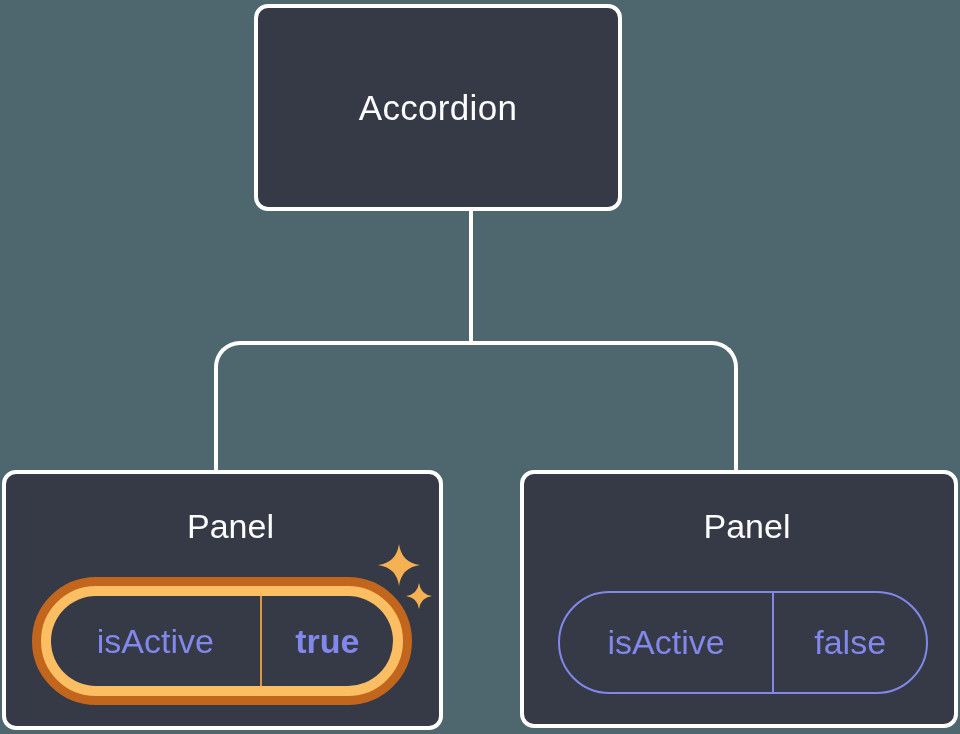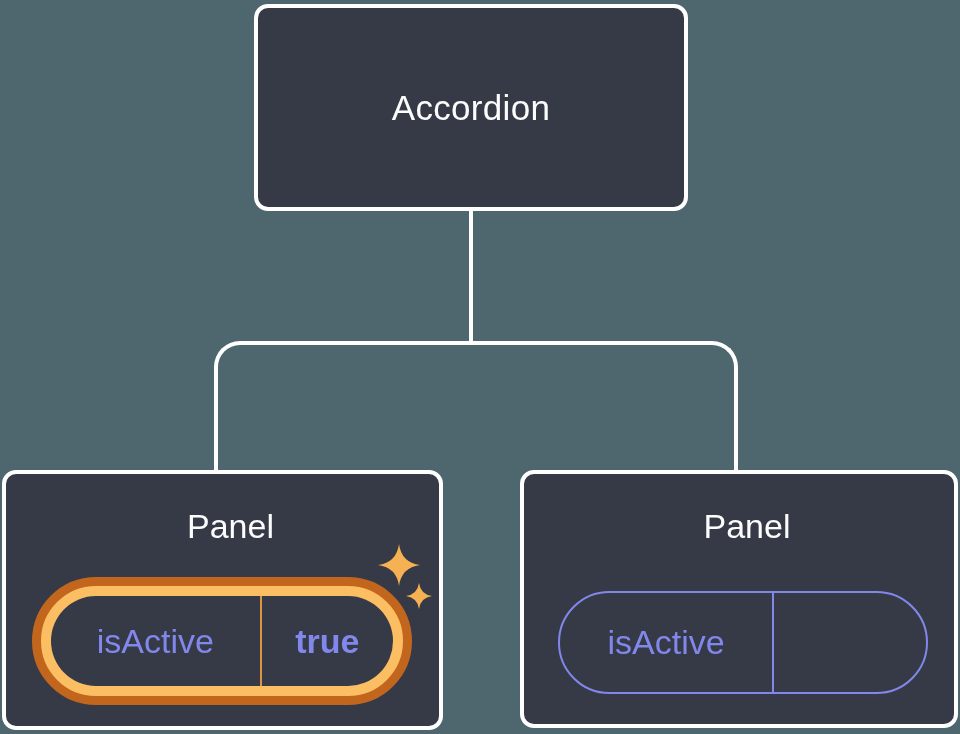--- a/index.html
+++ b/index.html
@@ -18,21 +18,21 @@
   .node {
     position: absolute;
     box-sizing: border-box;
     background: var(--node-fill, #353a46);
     border: 4px solid var(--line, #ffffff);
     border-radius: 14px;
   }
 
   #accordion-node {
     left: 254px; top: 4px;
-    width: 434px; height: 207px;
+    width: 368px; height: 207px;
     display: flex; align-items: center; justify-content: center;
   }
   .node-title {
     color: var(--text-light, #fcfcfd);
     font-size: 35px;
     font-weight: 500;
     letter-spacing: 0.3px;
   }
 
   
@@ -150,16 +150,17 @@
       <path d="M44 39 Q45.6 50.4 57 52 Q45.6 53.6 44 65 Q42.4 53.6 31 52 Q42.4 50.4 44 39 Z"></path>
     </svg>
   </div>
 
   <div class="node" id="panel-inactive">
     <div class="panel-title">Panel</div>
 
     <div class="pill-inactive">
       <span class="pill-cell cell-key-inactive">isActive</span>
       <span class="pill-divider divider-purple"></span>
+      <span class="pill-cell value">false</span>
     </div>
   </div>
 
 </div>
 
 </body></html>

